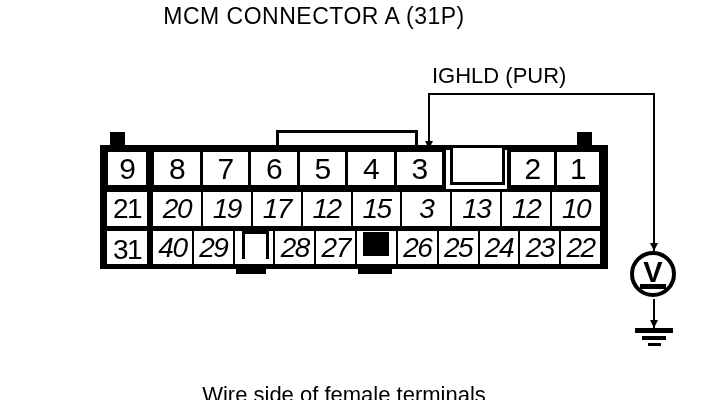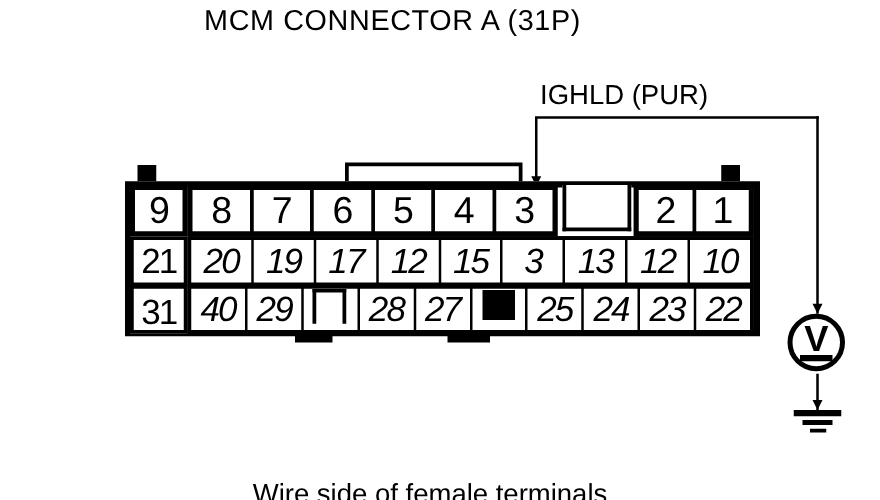--- a/index.html
+++ b/index.html
@@ -141,20 +141,23 @@
     <div class="cell">
         <span class="num2">28</span>
       </div>
     <div class="cell">
         <span class="num2">27</span>
       </div>
     <div class="cell">
         <div class="blockshape"></div>
       </div>
     <div class="cell">
+        <span class="num2">26</span>
+      </div>
+    <div class="cell">
         <span class="num2">25</span>
       </div>
     <div class="cell">
         <span class="num2">24</span>
       </div>
     <div class="cell">
         <span class="num2">23</span>
       </div>
     <div class="cell">
         <span class="num2">22</span>

